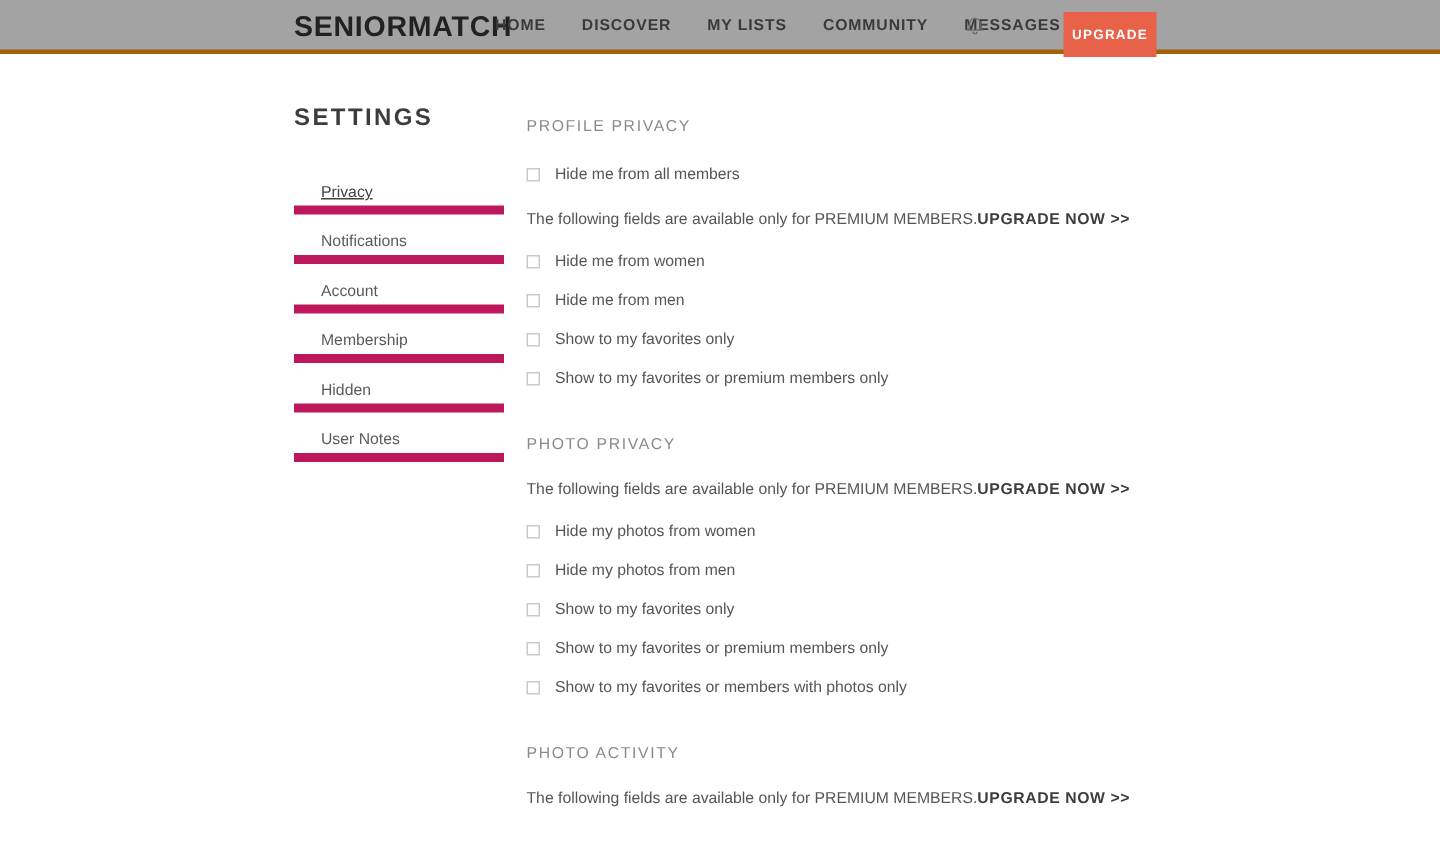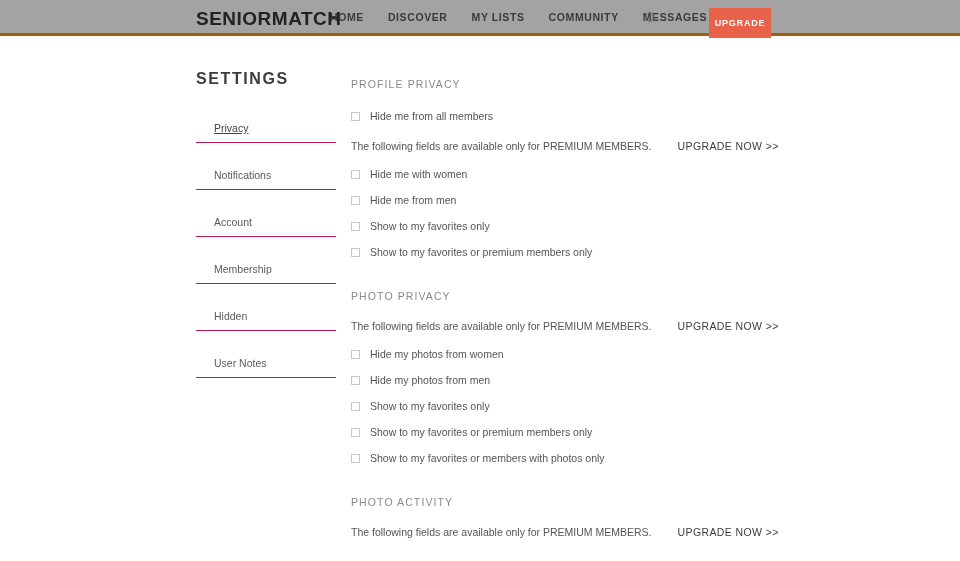--- a/index.html
+++ b/index.html
@@ -86,25 +86,25 @@
   .settings-title {
     font-size: 16px;
     font-weight: bold;
     letter-spacing: 1.6px;
     color: #3c3c3c;
     margin-bottom: 26px;
   }
   .side-item {
     height: 29px;
     line-height: 29px;
-    border-bottom: 1px solid #be185d;
+    border-bottom: 6px solid #be185d;
     font-size: 10.5px;
     color: #5a5a5a;
     padding-left: 18px;
-    margin-bottom: 18px;
+    margin-bottom: 4px;
     cursor: pointer;
   }
   .side-item.active {
     color: #444444;
     text-decoration: underline;
   }
 
   
   .content {
     position: absolute;
@@ -141,26 +141,25 @@
   .notice {
     font-size: 10.5px;
     color: #555555;
     margin: 16px 0 14px 0;
     display: flex;
     align-items: baseline;
     gap: 0;
   }
   .notice .up-link {
     font-size: 10.5px;
-    font-weight: normal;
+    font-weight: bold;
     color: #3d3d3d;
     letter-spacing: 0.4px;
     text-decoration: none;
     cursor: pointer;
-    margin-left: 26px;
   }
   .gap-lg { height: 20px; }
 </style>
 </head>
 <body>
 
 <div class="page">
 
   <div class="header">
     <div class="brand">SENIORMATCH</div>
@@ -203,21 +202,21 @@
         <span class="check-label">Hide me from all members</span>
       </div>
 
       <div class="notice">
         <span>The following fields are available only for PREMIUM MEMBERS.</span>
         <a class="up-link" href="#">UPGRADE NOW &gt;&gt;</a>
       </div>
 
       <div class="check-row">
         <span class="cb"></span>
-        <span class="check-label">Hide me with women</span>
+        <span class="check-label">Hide me from women</span>
       </div>
       <div class="check-row">
         <span class="cb"></span>
         <span class="check-label">Hide me from men</span>
       </div>
       <div class="check-row">
         <span class="cb"></span>
         <span class="check-label">Show to my favorites only</span>
       </div>
       <div class="check-row">

